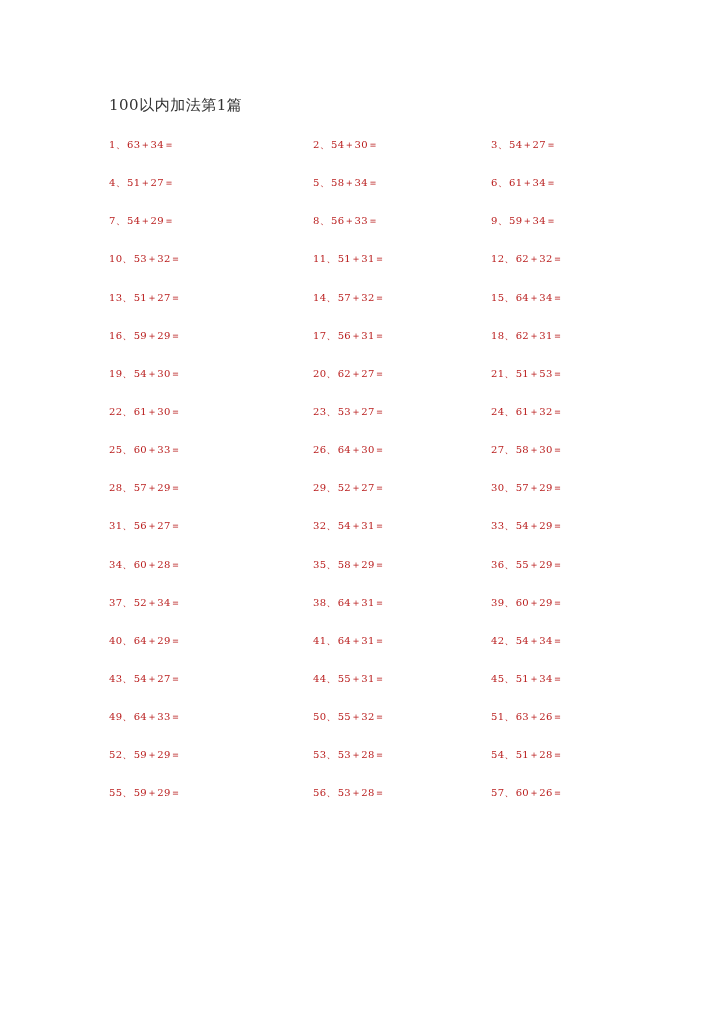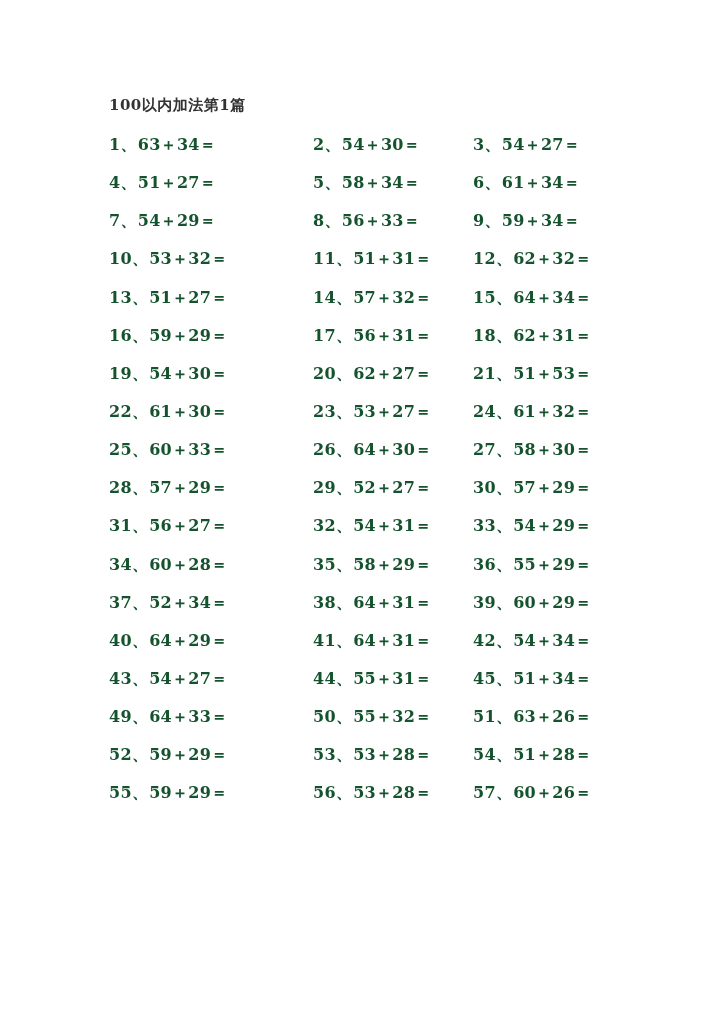--- a/index.html
+++ b/index.html
@@ -15,21 +15,20 @@
       font-family: "DejaVu Serif", "Liberation Serif", serif;
       color: #333333;
     }
     .page {
       position: absolute;
       left: 0;
       top: 0;
       width: 632px;
       height: 1024px;
       background: #ffffff;
-      font-weight: bold;
     }
     .title {
       position: absolute;
       left: 109px;
       top: 95px;
       font-size: 15px;
       line-height: 20px;
       color: #333333;
       letter-spacing: 0.5px;
       white-space: nowrap;
@@ -40,29 +39,29 @@
       top: 135px;
       width: 520px;
     }
     .problem-row {
       position: relative;
       height: 38.15px;
     }
     .problem {
       position: absolute;
       top: 0;
-      font-size: 16px;
+      font-size: 10px;
       line-height: 20px;
-      color: #14532d;
+      color: #b91c1c;
       white-space: nowrap;
       letter-spacing: 0.3px;
     }
     .problem.col-0 { left: 0px; }
     .problem.col-1 { left: 204px; }
-    .problem.col-2 { left: 364px; }
+    .problem.col-2 { left: 382px; }
     .num { }
     .sep { margin-right: 1px; }
     .expr { }
   </style>
 </head>
 <body>
 
 <div class="page">
   <div class="title">100以内加法第1篇</div>
   <div class="problems" id="problems">

